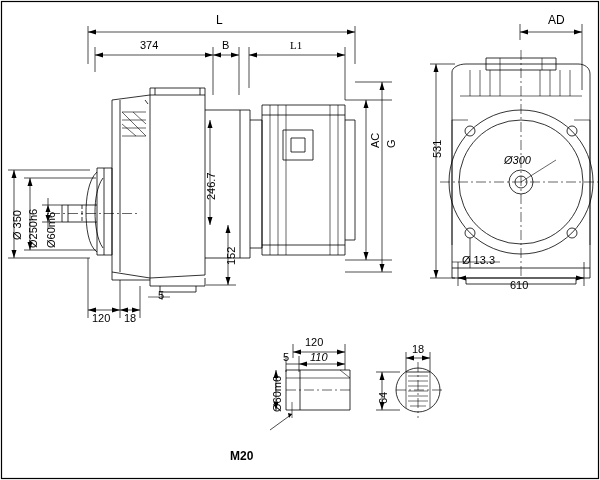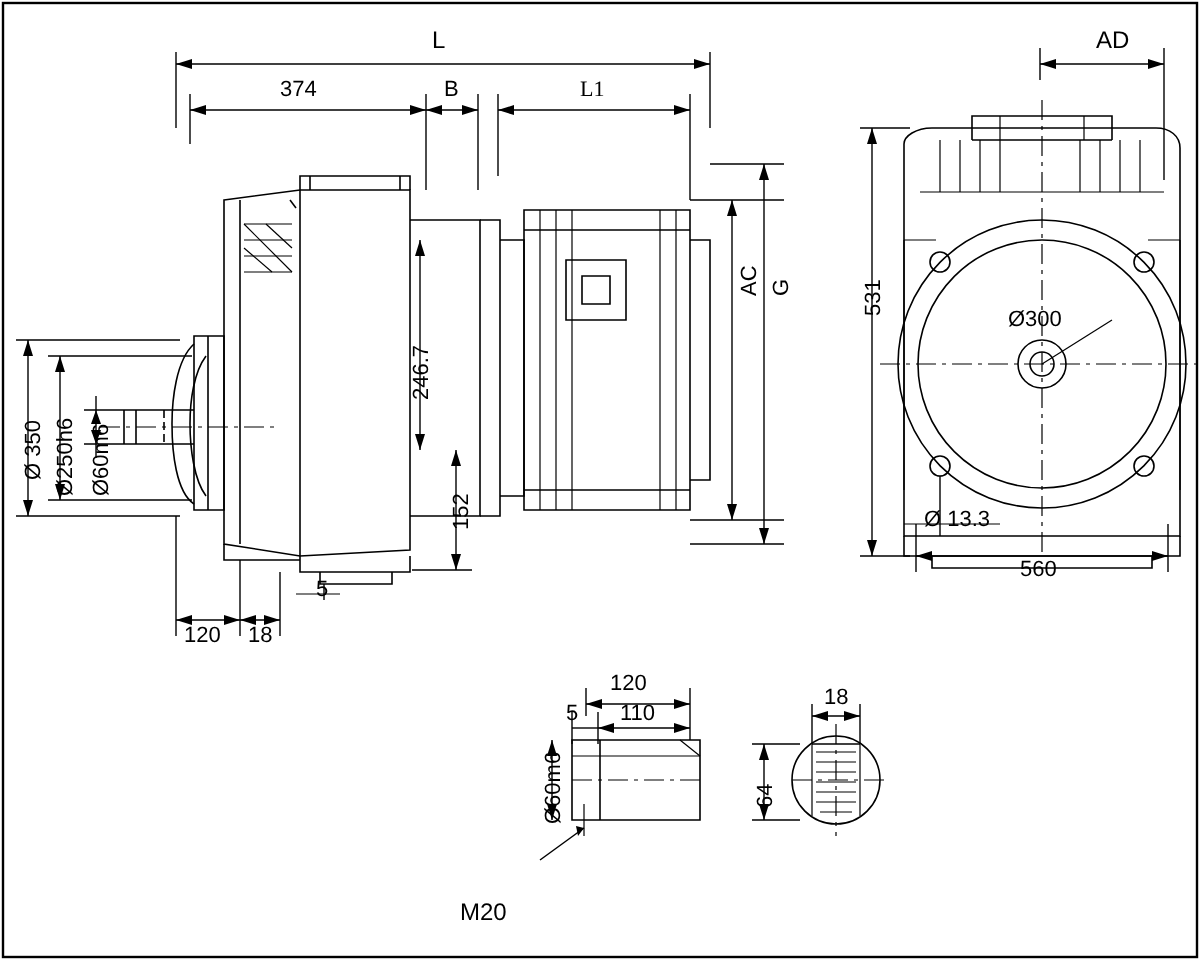--- a/index.html
+++ b/index.html
@@ -288,37 +288,37 @@
   <div class="lbl" style="left:140px; top:40px;">374</div>
   <div class="lbl" style="left:222px; top:40px;">B</div>
   <div class="lbl" style="left:290px; top:40px;font-family:Liberation Serif, serif;">L1</div>
 
   <div class="lbl big" style="left:548px; top:14px;">AD</div>
 
   <div class="lbl rot" style="left:370px; top:148px;">AC</div>
   <div class="lbl rot" style="left:386px; top:148px;">G</div>
 
   <div class="lbl rot" style="left:432px; top:158px;">531</div>
-  <div class="lbl" style="left:504px; top:155px;">Ø300</div>
+  <div class="lbl" style="left:504px; top:155px;font-style:italic;">Ø300</div>
   <div class="lbl" style="left:462px; top:255px;">Ø 13.3</div>
-  <div class="lbl" style="left:510px; top:280px;">560</div>
+  <div class="lbl" style="left:510px; top:280px;">610</div>
 
   <div class="lbl rot" style="left:12px; top:240px;">Ø 350</div>
   <div class="lbl rot" style="left:28px; top:248px;">Ø250h6</div>
   <div class="lbl rot" style="left:46px; top:248px;">Ø60m6</div>
 
   <div class="lbl rot" style="left:206px; top:200px;">246.7</div>
   <div class="lbl rot" style="left:226px; top:265px;">152</div>
 
   <div class="lbl" style="left:158px; top:290px;">5</div>
   <div class="lbl" style="left:92px; top:313px;">120</div>
   <div class="lbl" style="left:124px; top:313px;">18</div>
 
   <div class="lbl" style="left:305px; top:337px;">120</div>
-  <div class="lbl" style="left:310px; top:352px;">110</div>
+  <div class="lbl" style="left:310px; top:352px;font-style:italic;">110</div>
   <div class="lbl" style="left:283px; top:352px;">5</div>
   <div class="lbl rot" style="left:272px; top:412px;">Ø60m6</div>
-  <div class="lbl big" style="left:230px; top:450px;">M20</div>
+  <div class="lbl big" style="left:230px; top:450px;font-weight:bold;">M20</div>
 
   <div class="lbl" style="left:412px; top:344px;">18</div>
   <div class="lbl rot" style="left:378px; top:404px;">64</div>
 
 </div>
 
 </body></html>

